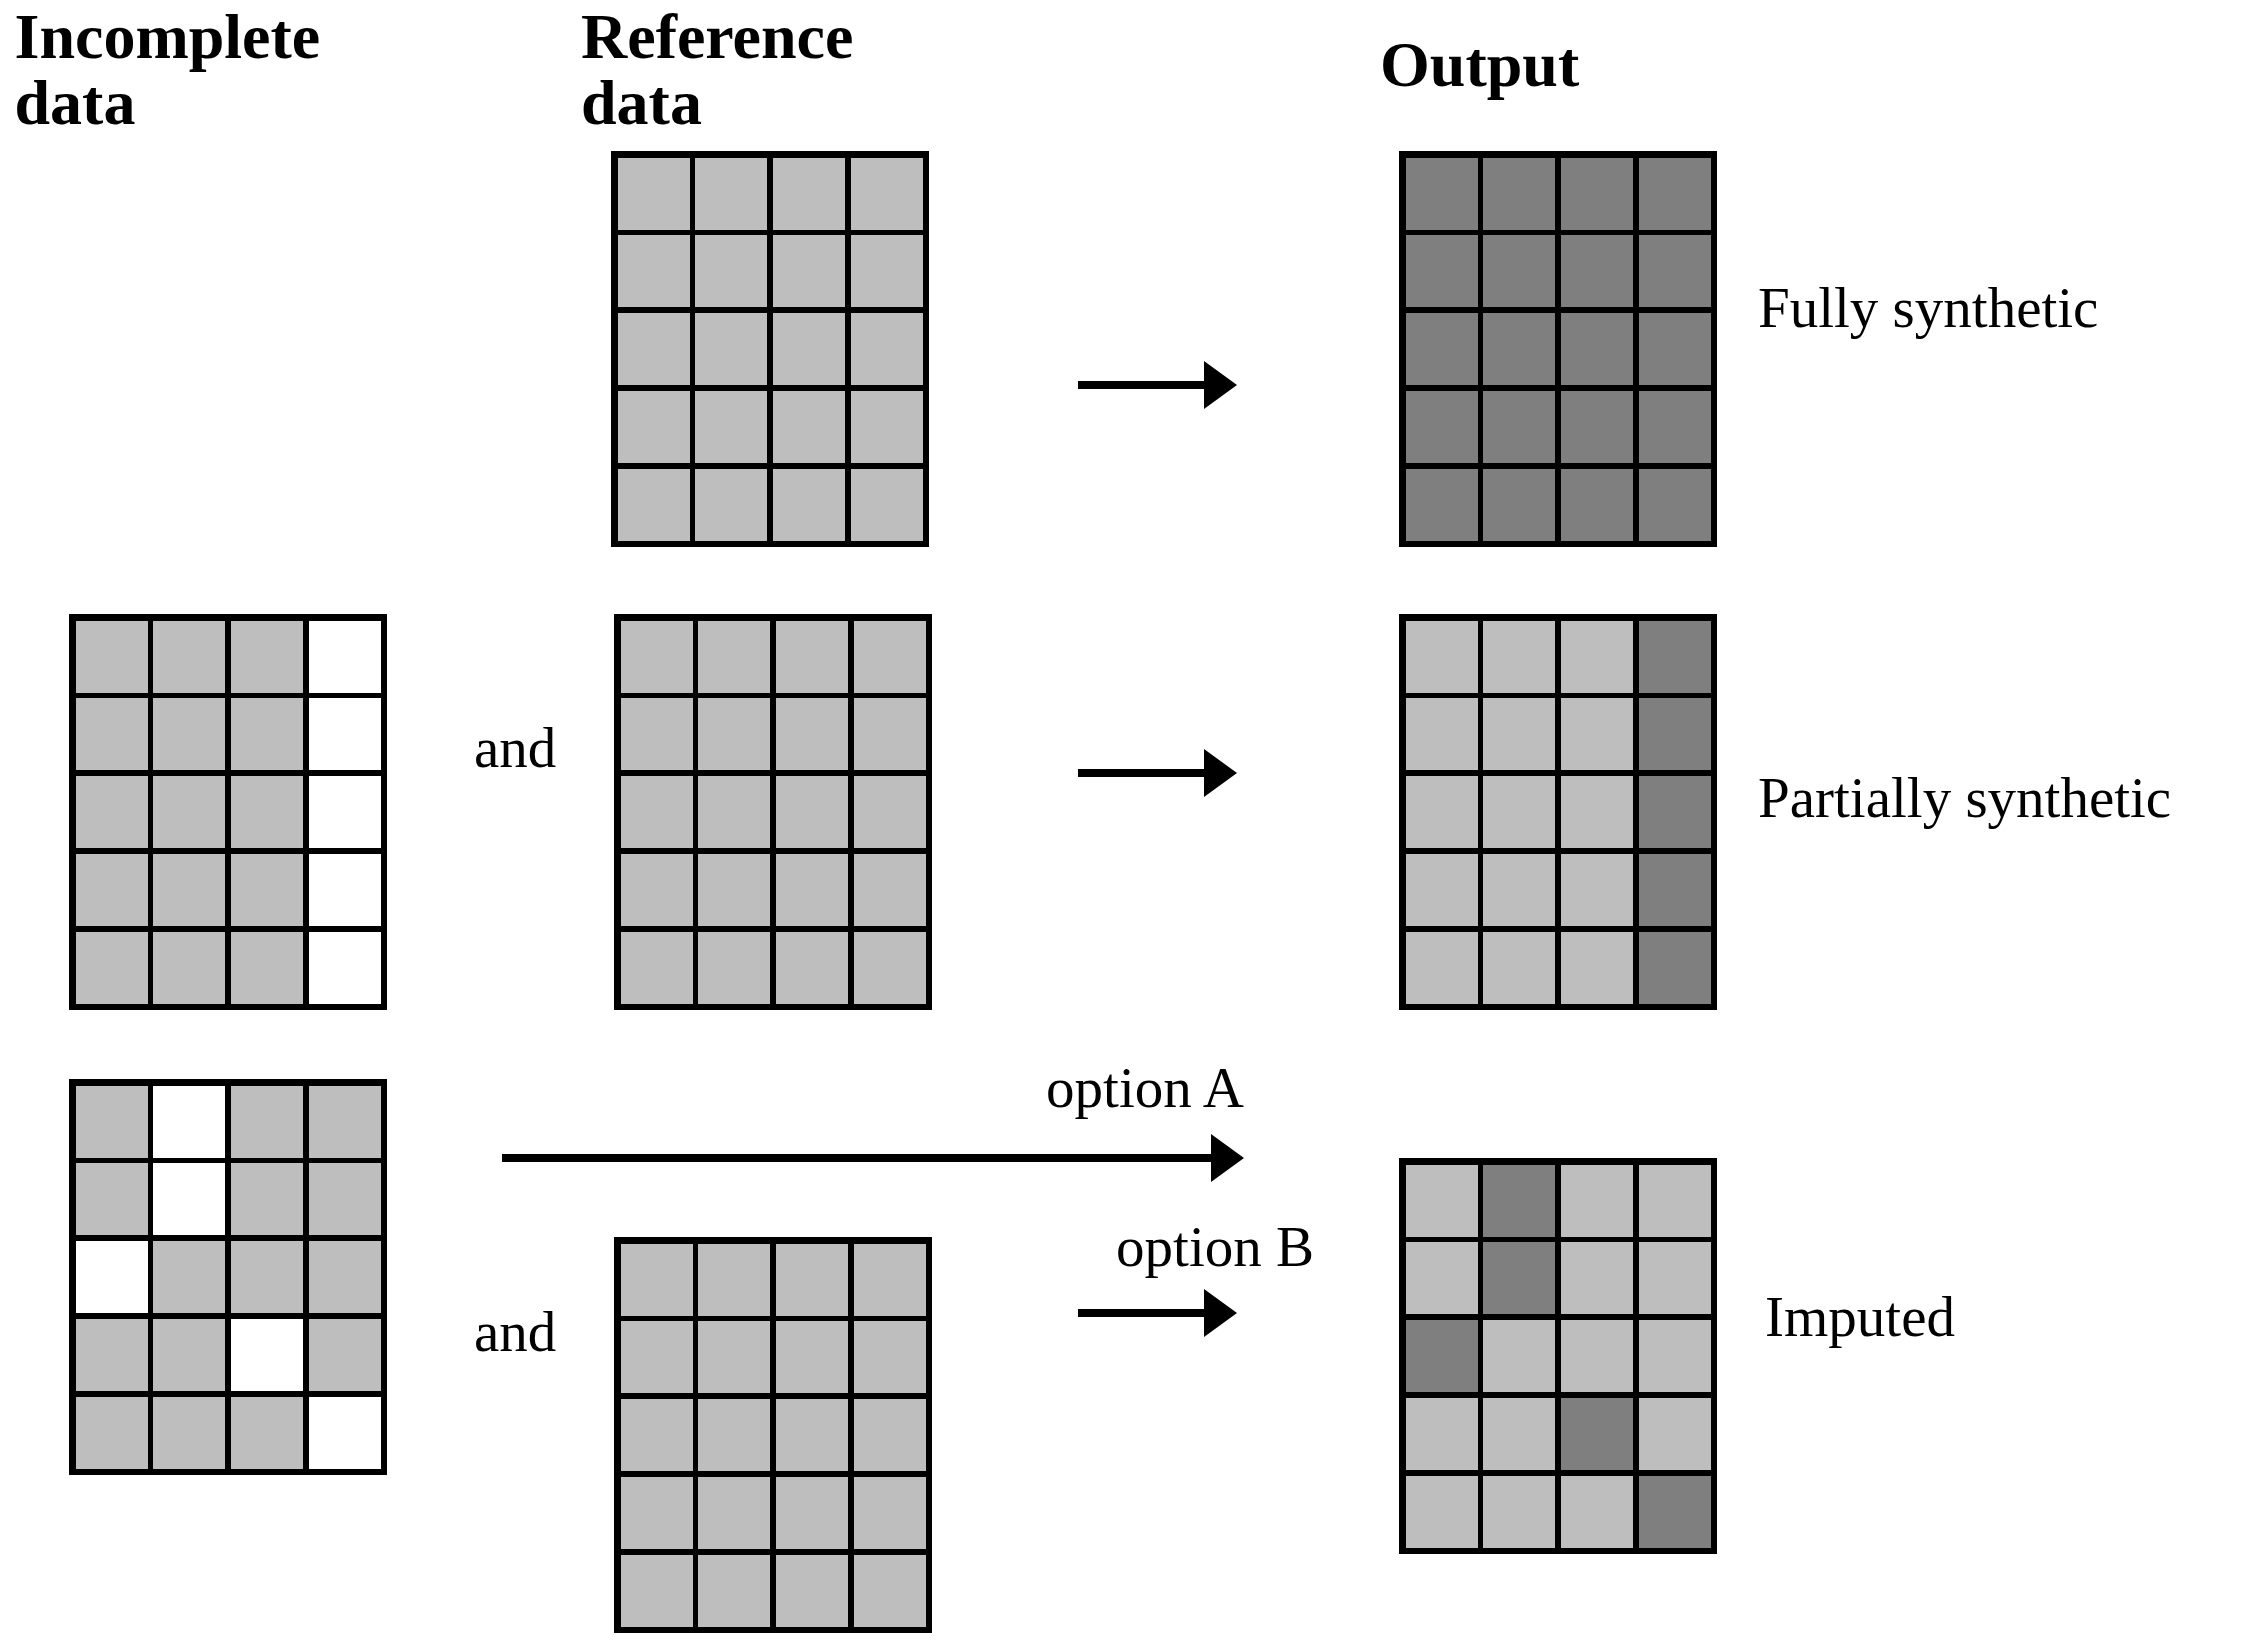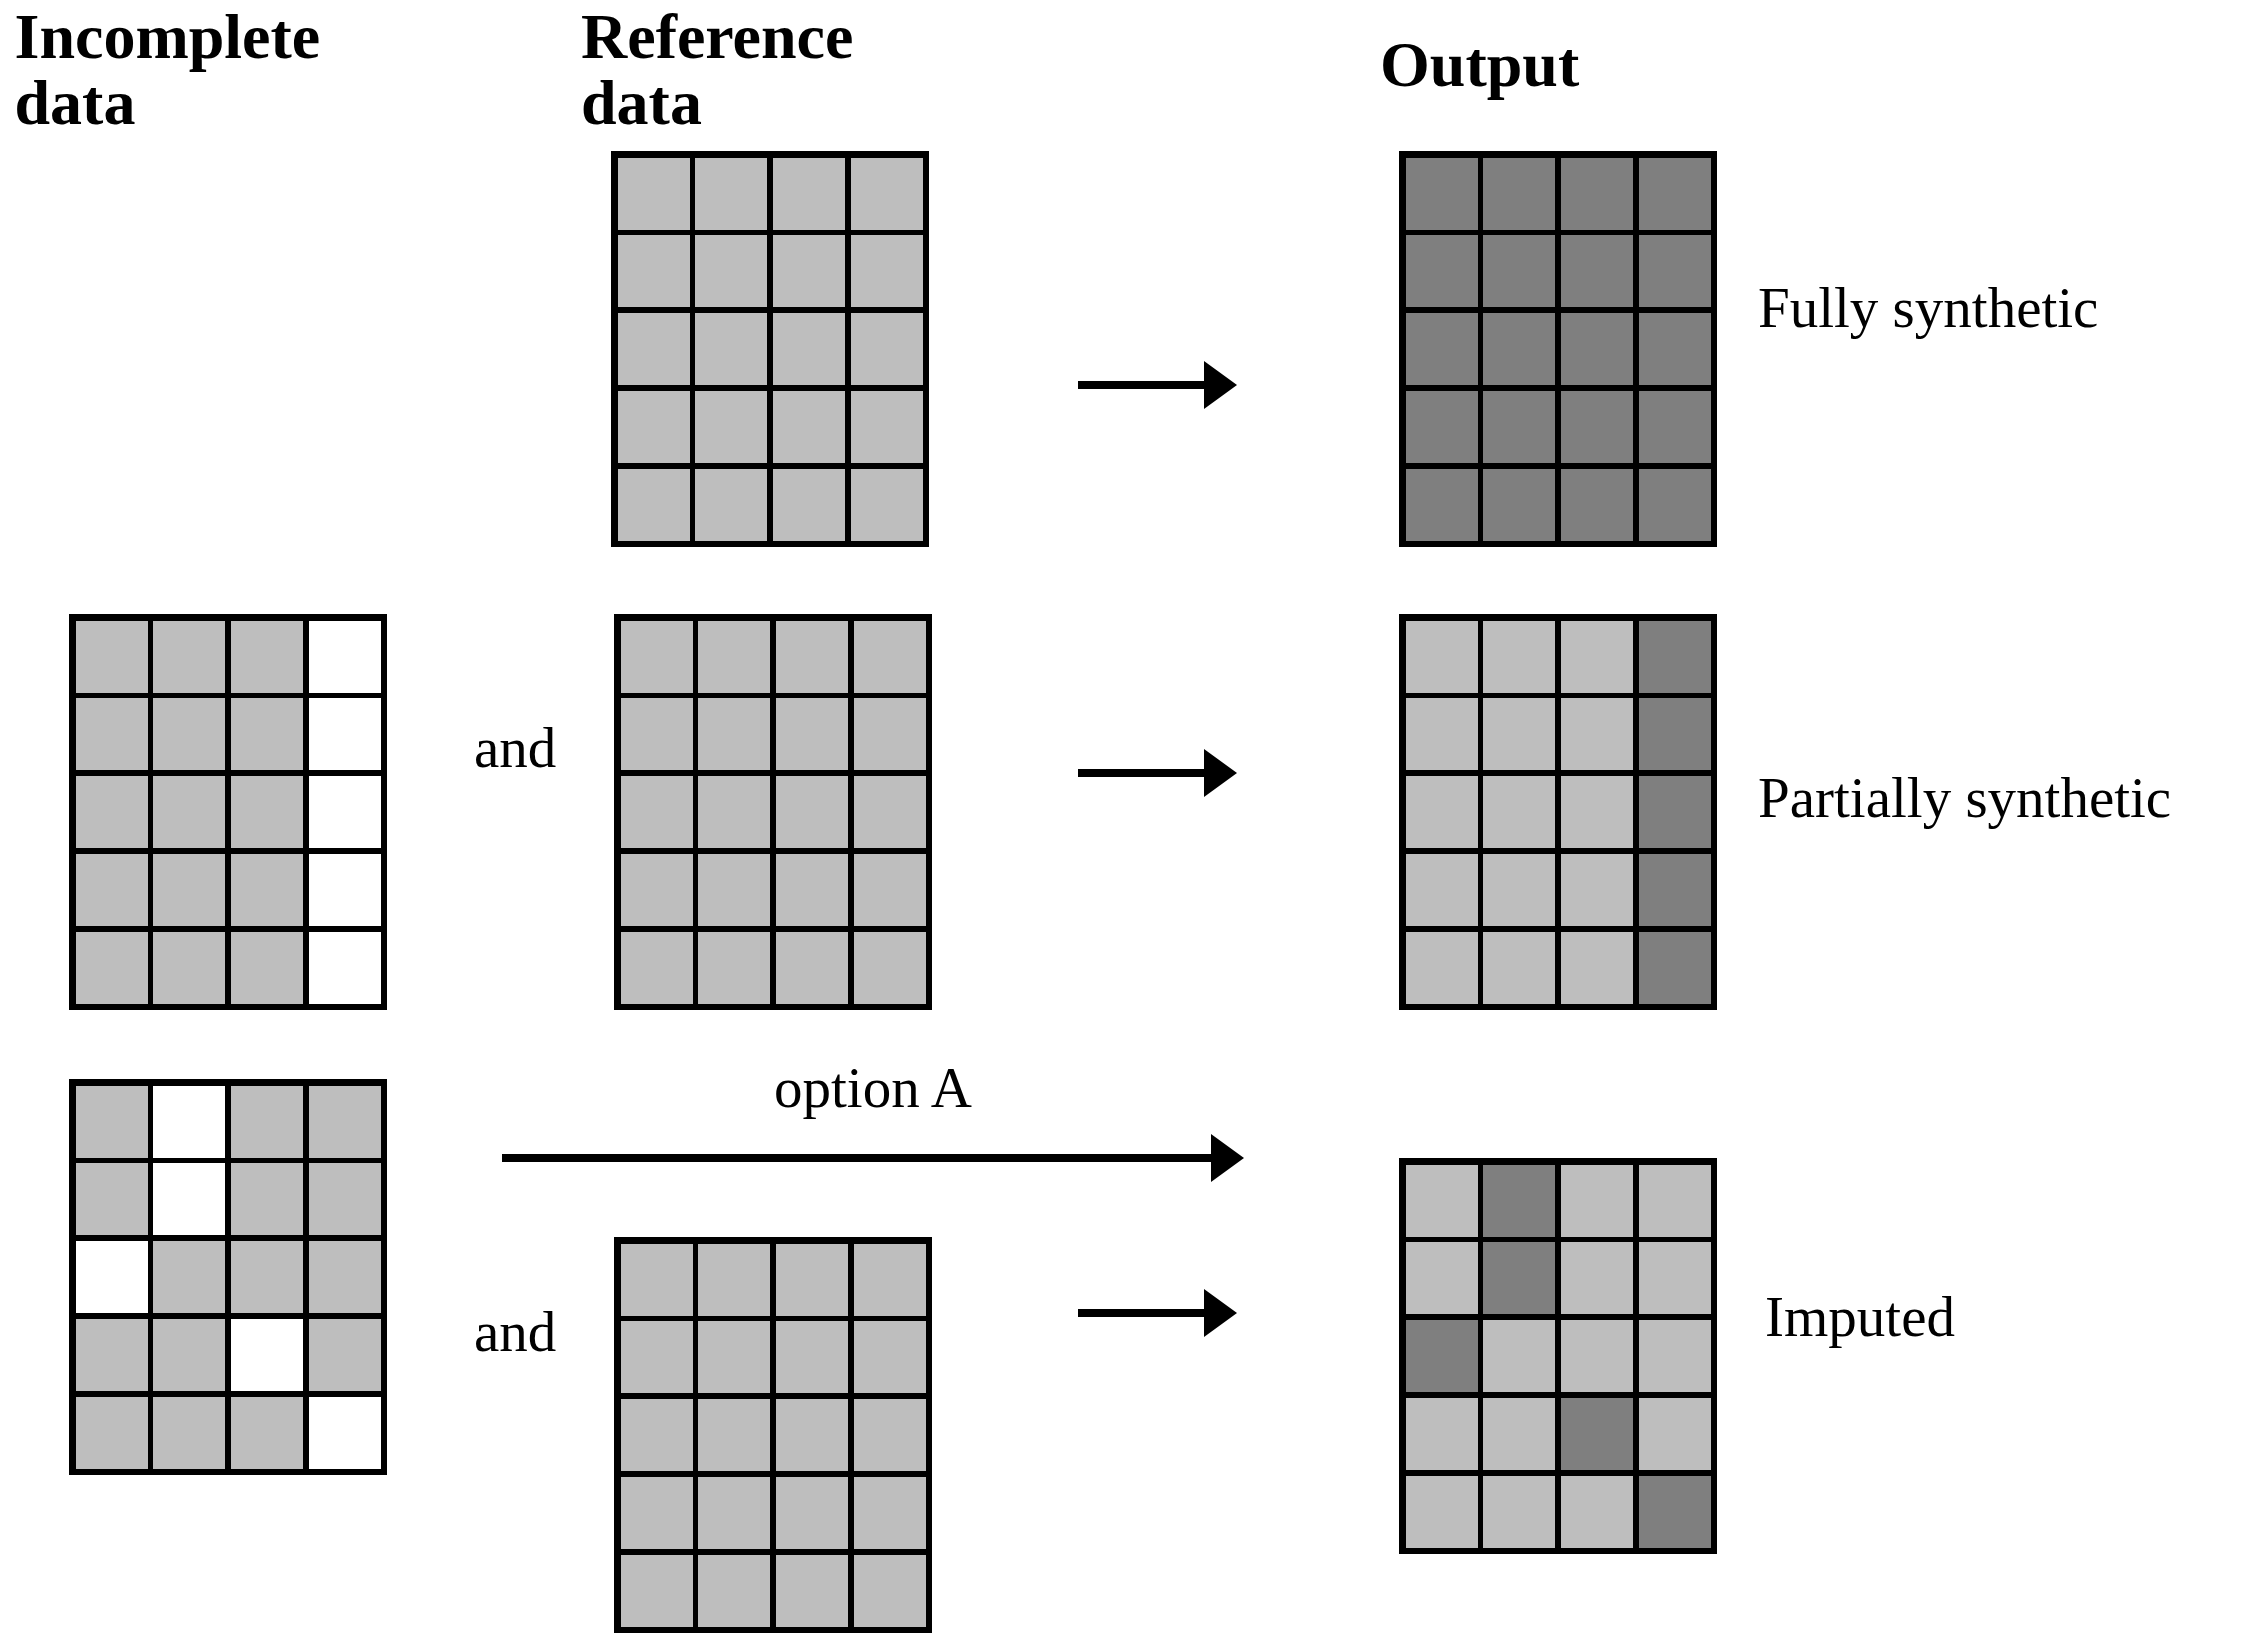--- a/index.html
+++ b/index.html
@@ -19,21 +19,21 @@
     line-height: 66px;
     white-space: normal;
   }
   .label {
     position: absolute;
     font-weight: 400;
     font-size: 57px;
     line-height: 65px;
     white-space: nowrap;
   }
-  .centered { text-align: center; white-space: nowrap; }
+  .centered { text-align: right; white-space: nowrap; }
   .grid {
     position: absolute;
     background: #000000;
     display: grid;
     grid-template-columns: repeat(4, 72px);
     grid-auto-rows: 72px;
     gap: 5.8px;
     padding: 6.5px;
     width: max-content;
   }
@@ -226,20 +226,21 @@
       <div class="cell" style="background: rgb(190, 190, 190);"></div>
       <div class="cell" style="background: rgb(190, 190, 190);"></div>
       <div class="cell" style="background: rgb(190, 190, 190);"></div>
       <div class="cell" style="background: rgb(190, 190, 190);"></div>
       <div class="cell" style="background: rgb(190, 190, 190);"></div>
       <div class="cell" style="background: rgb(190, 190, 190);"></div>
       <div class="cell" style="background: rgb(190, 190, 190);"></div>
       <div class="cell" style="background: rgb(190, 190, 190);"></div>
       <div class="cell" style="background: rgb(190, 190, 190);"></div>
     </div>
+  <div class="label centered" style="left:1060px; top:1214px; width:254px;">option B</div>
   <div class="arrow" style="left:1078px; top:1289px;">
     <div class="shaft" style="width:126px;"></div>
     <div class="head"></div>
   </div>
   <div class="grid" style="left:1399px; top:1158px;">
       <div class="cell" style="background: rgb(190, 190, 190);"></div>
       <div class="cell" style="background: rgb(127, 127, 127);"></div>
       <div class="cell" style="background: rgb(190, 190, 190);"></div>
       <div class="cell" style="background: rgb(190, 190, 190);"></div>
       <div class="cell" style="background: rgb(190, 190, 190);"></div>

